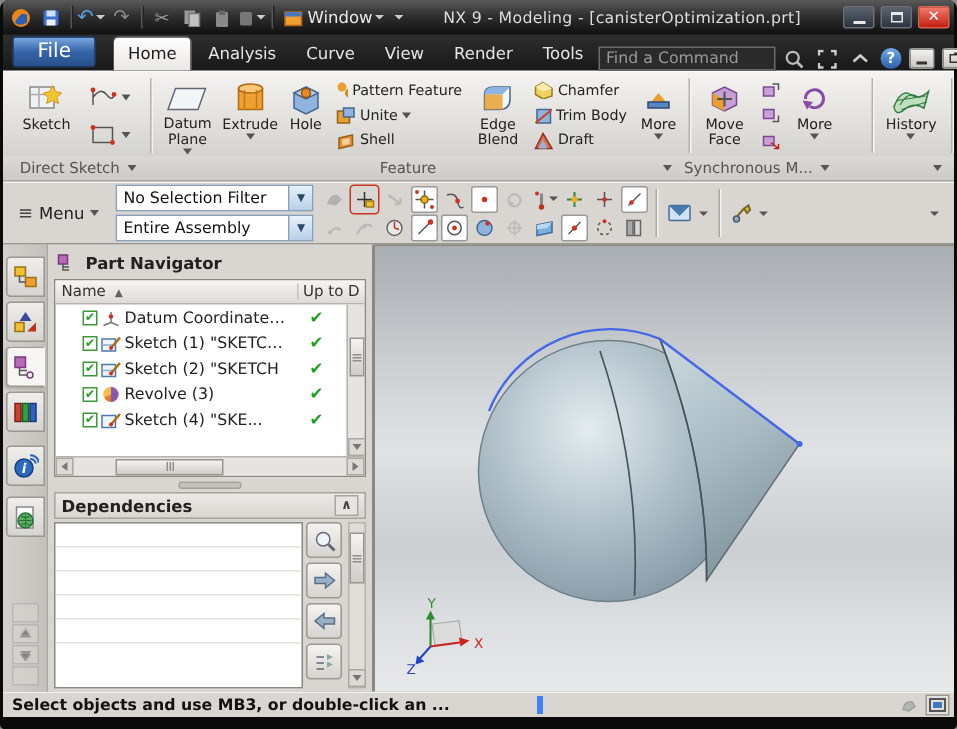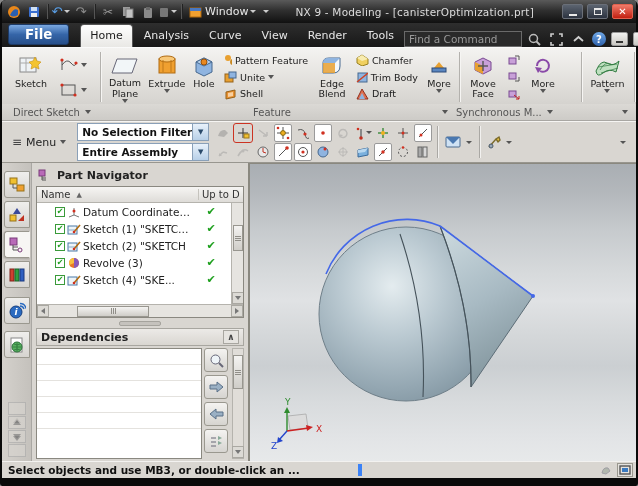--- a/index.html
+++ b/index.html
@@ -14,21 +14,21 @@
   .wbtn.close{background:linear-gradient(#f07b6a,#c22011);border-color:#e0614e;}
   .glyph-min{width:8px;height:2px;background:#e8e8e8;margin-top:7px;}
   .glyph-max{width:8px;height:7px;border:1px solid #e8e8e8;border-top-width:2px;}
   .glyph-x{color:#fff;font-size:10px;font-weight:bold;line-height:1;}
   .undo-glyph{color:#5aa0e8;font-size:13px;line-height:1;}
   .redo-glyph{color:#8a8a8a;font-size:13px;line-height:1;}
   .cut-glyph{color:#9a9a9a;font-size:12px;line-height:1;}
   .mini-dd{width:0;height:0;border-left:3px solid transparent;border-right:3px solid transparent;border-top:3px solid #ccc;margin-left:2px;}
   
   .tabrow{height:24px;background:linear-gradient(#2e2e2e,#181818);display:flex;align-items:flex-end;color:#e6e6e6;font-size:11px;padding:0 4px;}
-  .file-btn{background:linear-gradient(#7aa8e0,#3565a8 50%,#274f8a);border:1px solid #1d3a66;border-radius:3px;color:#fff;padding:2px 16px;margin:0 10px 2px 2px;font-weight:bold;text-align:right;}
+  .file-btn{background:linear-gradient(#7aa8e0,#3565a8 50%,#274f8a);border:1px solid #1d3a66;border-radius:3px;color:#fff;padding:2px 16px;margin:0 10px 2px 2px;font-weight:normal;text-align:right;}
   .tab{padding:4px 9px 5px;margin:0 1px;border-radius:4px 4px 0 0;}
   .tab.active{background:linear-gradient(#fefefe,#e9e8e5);color:#1a1a1a;border:1px solid #555;border-bottom:none;}
   .findbox{display:flex;align-items:center;margin-left:auto;gap:4px;}
   .find-input{width:118px;height:16px;background:#2a2a2a;border:1px solid #6a6a6a;color:#b8b8b8;font-size:10.5px;padding:0 4px;}
   .find-input::placeholder{color:#999;}
   .hdr-ic{width:18px;height:16px;display:inline-flex;align-items:center;justify-content:center;color:#ccc;}
   .help-ic{width:14px;height:14px;border-radius:50%;background:linear-gradient(#6fa8e8,#2c5fa8);color:#fff;font-size:10px;font-weight:bold;display:inline-flex;align-items:center;justify-content:center;}
   .dwbtn{width:17px;height:14px;border:1px solid #999;border-radius:2px;background:linear-gradient(#f2f2f0,#c9c7c2);display:inline-flex;align-items:center;justify-content:center;margin-left:1px;color:#333;}
   .glyph-min-d{width:7px;height:2px;background:#333;margin-top:6px;}
   .glyph-rest{width:7px;height:6px;border:1px solid #333;box-shadow:2px -2px 0 -1px #333;}
@@ -42,21 +42,21 @@
   .rsmall{display:flex;align-items:center;gap:3px;font-size:9.5px;color:#222;height:17px;white-space:nowrap;border-radius:2px;padding:0 2px;}
   .dd{width:0;height:0;border-left:3px solid transparent;border-right:3px solid transparent;border-top:4px solid #555;display:inline-block;}
   .grouplabels{height:17px;background:linear-gradient(#dbd9d5,#cdcbc7);display:flex;align-items:center;font-size:10px;color:#555;border-bottom:1px solid #a9a7a3;}
   .glab{display:flex;align-items:center;justify-content:center;gap:5px;}
   
   .seltoolbar{height:42px;background:#d9d6d1;border-top:1px solid #f6f5f3;border-bottom:1px solid #98968f;display:flex;align-items:center;padding:2px 4px;gap:5px;}
   .menu-btn{display:flex;align-items:center;gap:4px;font-size:11px;color:#222;padding:3px 6px;border-radius:2px;}
   .menu-glyph{color:#444;font-size:12px;}
   .combo-stack{display:flex;flex-direction:column;gap:2px;}
   .combo{width:132px;height:18px;background:#fff;border:1px solid #8aa0b8;display:flex;align-items:center;font-size:10.5px;color:#111;}
-  .combo .cval{flex:1;padding:0 4px;white-space:nowrap;overflow:hidden;font-weight:bold;}
+  .combo .cval{flex:1;padding:0 4px;white-space:nowrap;overflow:hidden;}
   .combo .cbtn{width:16px;height:100%;background:linear-gradient(#e8f1fa,#b8d0e8);border-left:1px solid #8aa0b8;display:flex;align-items:center;justify-content:center;color:#2a4a6a;font-size:7px;}
   .icongrid{display:grid;grid-template-rows:18px 18px;grid-auto-flow:column;gap:1px 2px;}
   .sic{width:18px;height:18px;display:inline-flex;align-items:center;justify-content:center;border-radius:2px;}
   .sic.framed{background:#fff;border:1px solid #9a9a9a;}
   .sic.redbox{outline:1px solid #cc3322;}
   .sic.dim{opacity:.45;}
   .vsep{width:1px;height:32px;background:#aaa8a4;box-shadow:1px 0 0 #f2f1ef;}
   .tb-dd-btn{display:flex;align-items:center;gap:2px;padding:2px;}
   .tiny-dd-right{margin-left:auto;margin-right:6px;}
   
@@ -407,21 +407,21 @@
     <div class="rsep"></div>
 
     <div class="rgroup" style="width:52px">
       <div class="rbig" style="width:46px">
         <span class="ric">
           <svg width="28" height="22">
               <path d="M3 16 Q8 4 14 8 T26 6 L23 17 Q16 13 10 18 T3 16Z" fill="#bfe0c0" stroke="#2f7a3f"></path>
               <path d="M7 15 Q12 6 18 9 M5 12 L24 9 M8 18 L25 13" fill="none" stroke="#2f7a3f" stroke-width=".7"></path>
             </svg>
         </span>
-        <span>Pattern</span>
+        <span>History</span>
           <span class="dd"></span>
       </div>
     </div>
     <div class="rsep"></div>
   </div>
 
   <div class="grouplabels">
     <span class="glab" style="width:100px">
       <span>Direct Sketch</span>
         <span class="dd"></span>

